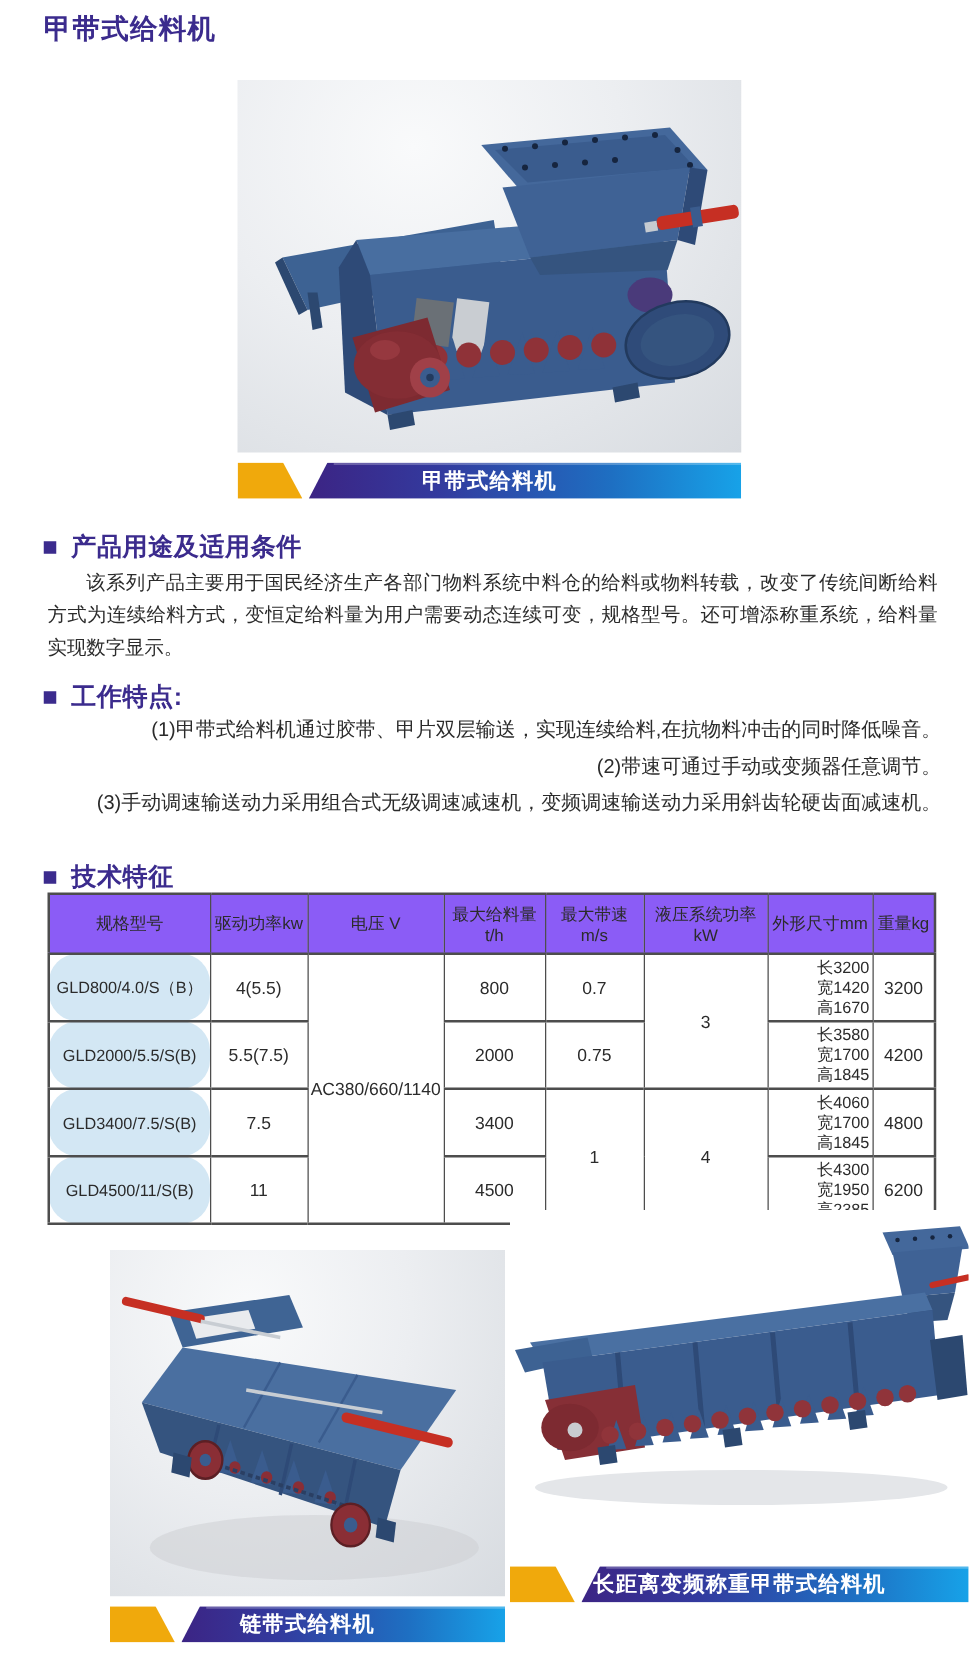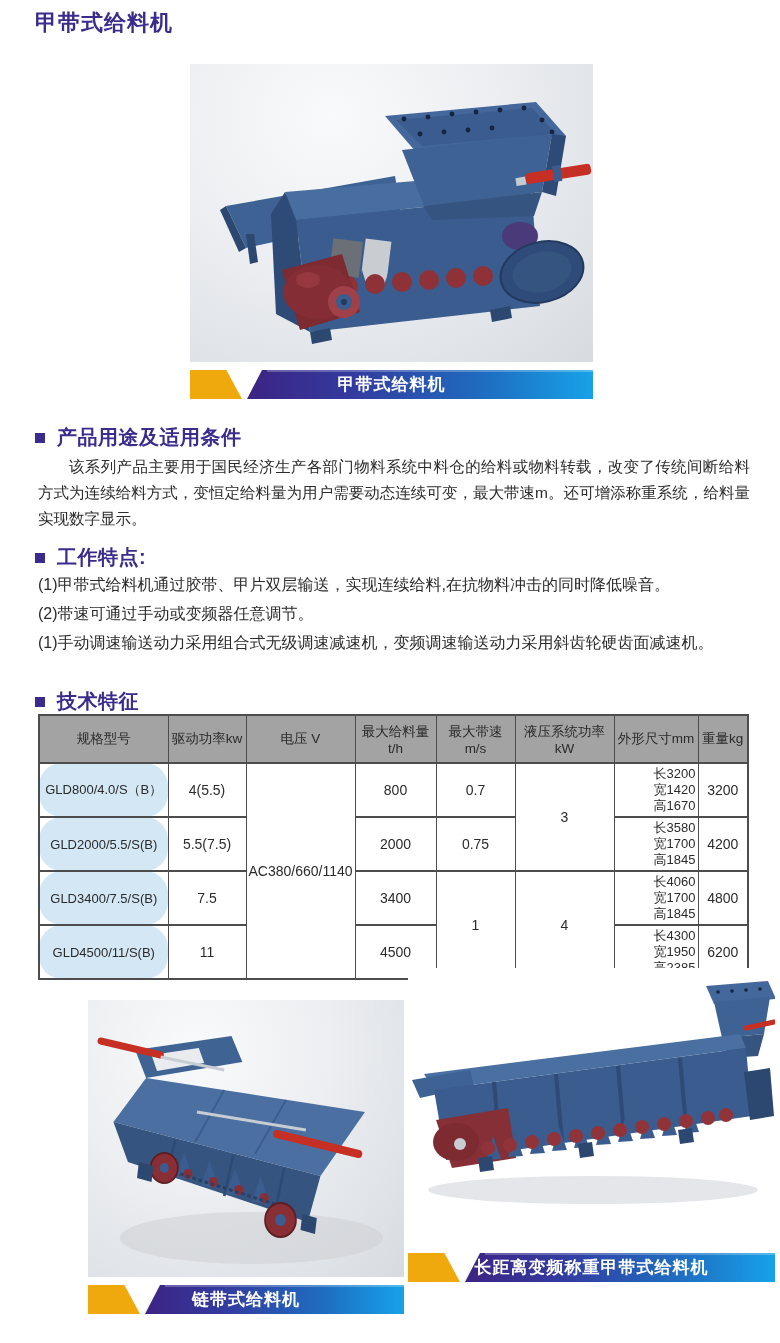--- a/index.html
+++ b/index.html
@@ -55,35 +55,35 @@
   }
   .sh1 { top:424px; }
   .sh2 { top:544px; }
   .sh3 { top:688px; }
   .para {
     position:absolute; left:38px; top:454px; width:712px;
     font-size:15.5px; line-height:26px; text-indent:2em; color:#2b2b2b;
     text-align:justify;
   }
   .features { position:absolute; left:38px; top:570px; width:715px; }
-  .features .feat { font-size:16px; line-height:29px; color:#2b2b2b; }
+  .features .feat { font-size:16px; line-height:29px; color:#2b2b2b;text-align:right; }
   
   .spec-table {
     position:absolute; left:38px; top:714px; width:709px;
     border-collapse:collapse; table-layout:fixed;
     font-size:14px; color:#2b2b2b;
   }
   .spec-table th, .spec-table td {
     border-left:1px solid #4d4d4d; border-right:1px solid #4d4d4d;
     border-top:2px solid #4d4d4d; border-bottom:2px solid #4d4d4d;
     text-align:center; vertical-align:middle; padding:2px 2px;
   }
   .spec-table { border:2px solid #4d4d4d; }
   .spec-table thead th {
-    background:#a3a3a3; font-weight:normal; height:48px; font-size:13.5px;
+    background:#8b5cf6; font-weight:normal; height:48px; font-size:13.5px;
   }
   .spec-table tbody td { height:48px; background:#ffffff; }
   .spec-table td.model { background:#d3e7f4; font-size:13px;border-radius:23px; }
   .spec-table td.dims {
     white-space:pre-line; text-align:right; padding-left:10px;
     font-size:13px; line-height:16px;
   }
 </style>
 </head>
 <body>
@@ -164,30 +164,30 @@
     <span class="yellow"></span>
     <span class="bar"></span>
     <span class="text">甲带式给料机</span>
   </figcaption>
 </figure>
 
 <div class="sec-head sh1">
   <span class="bullet"></span>
   <span>产品用途及适用条件</span>
 </div>
-<p class="para">该系列产品主要用于国民经济生产各部门物料系统中料仓的给料或物料转载，改变了传统间断给料方式为连续给料方式，变恒定给料量为用户需要动态连续可变，最大带速m。还可增添称重系统，给料量实现数字显示。</p>
+<p class="para">该系列产品主要用于国民经济生产各部门物料系统中料仓的给料或物料转载，改变了传统间断给料方式为连续给料方式，变恒定给料量为用户需要动态连续可变，规格型号。还可增添称重系统，给料量实现数字显示。</p>
 
 <div class="sec-head sh2">
   <span class="bullet"></span>
   <span>工作特点:</span>
 </div>
 <div class="features">
   <div class="feat">(1)甲带式给料机通过胶带、甲片双层输送，实现连续给料,在抗物料冲击的同时降低噪音。</div>
   <div class="feat">(2)带速可通过手动或变频器任意调节。</div>
-  <div class="feat">(1)手动调速输送动力采用组合式无级调速减速机，变频调速输送动力采用斜齿轮硬齿面减速机。</div>
+  <div class="feat">(3)手动调速输送动力采用组合式无级调速减速机，变频调速输送动力采用斜齿轮硬齿面减速机。</div>
 </div>
 
 <div class="sec-head sh3">
   <span class="bullet"></span>
   <span>技术特征</span>
 </div>
 
 <table class="spec-table">
   <colgroup>
     <col style="width:129px">

